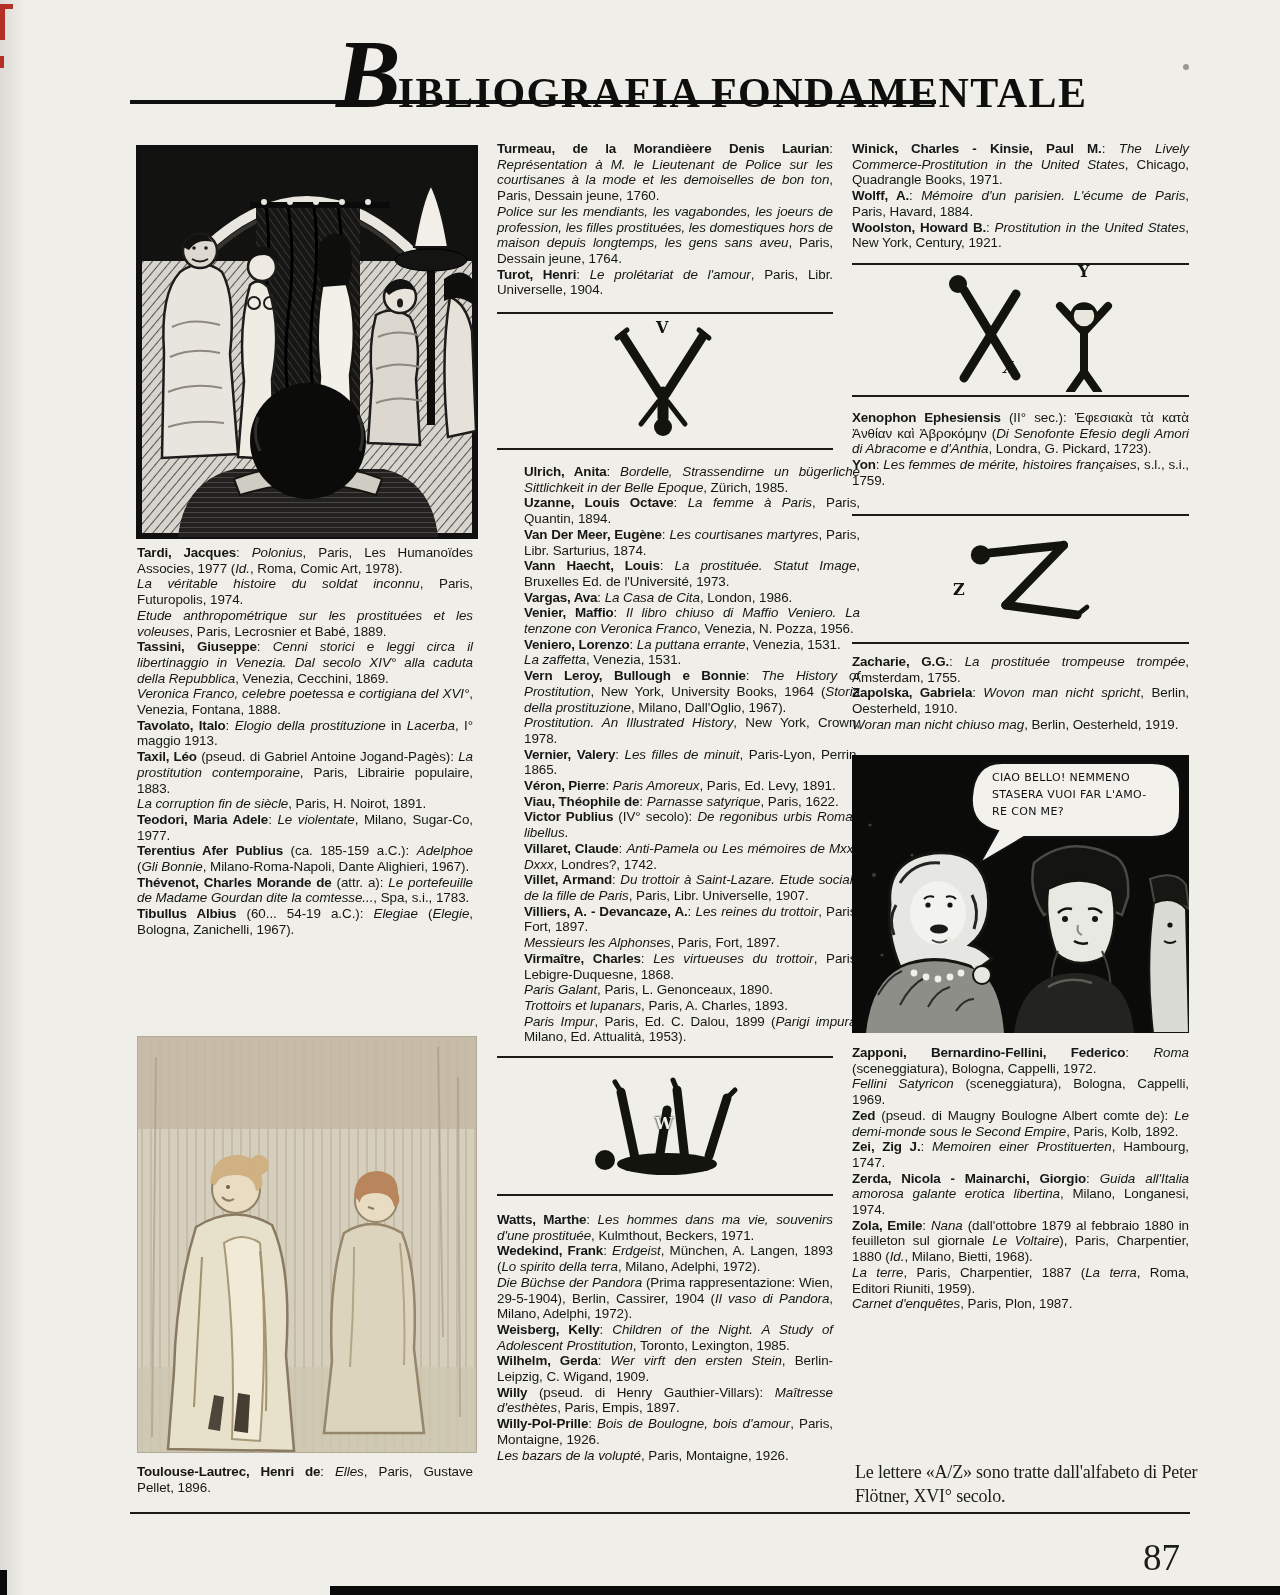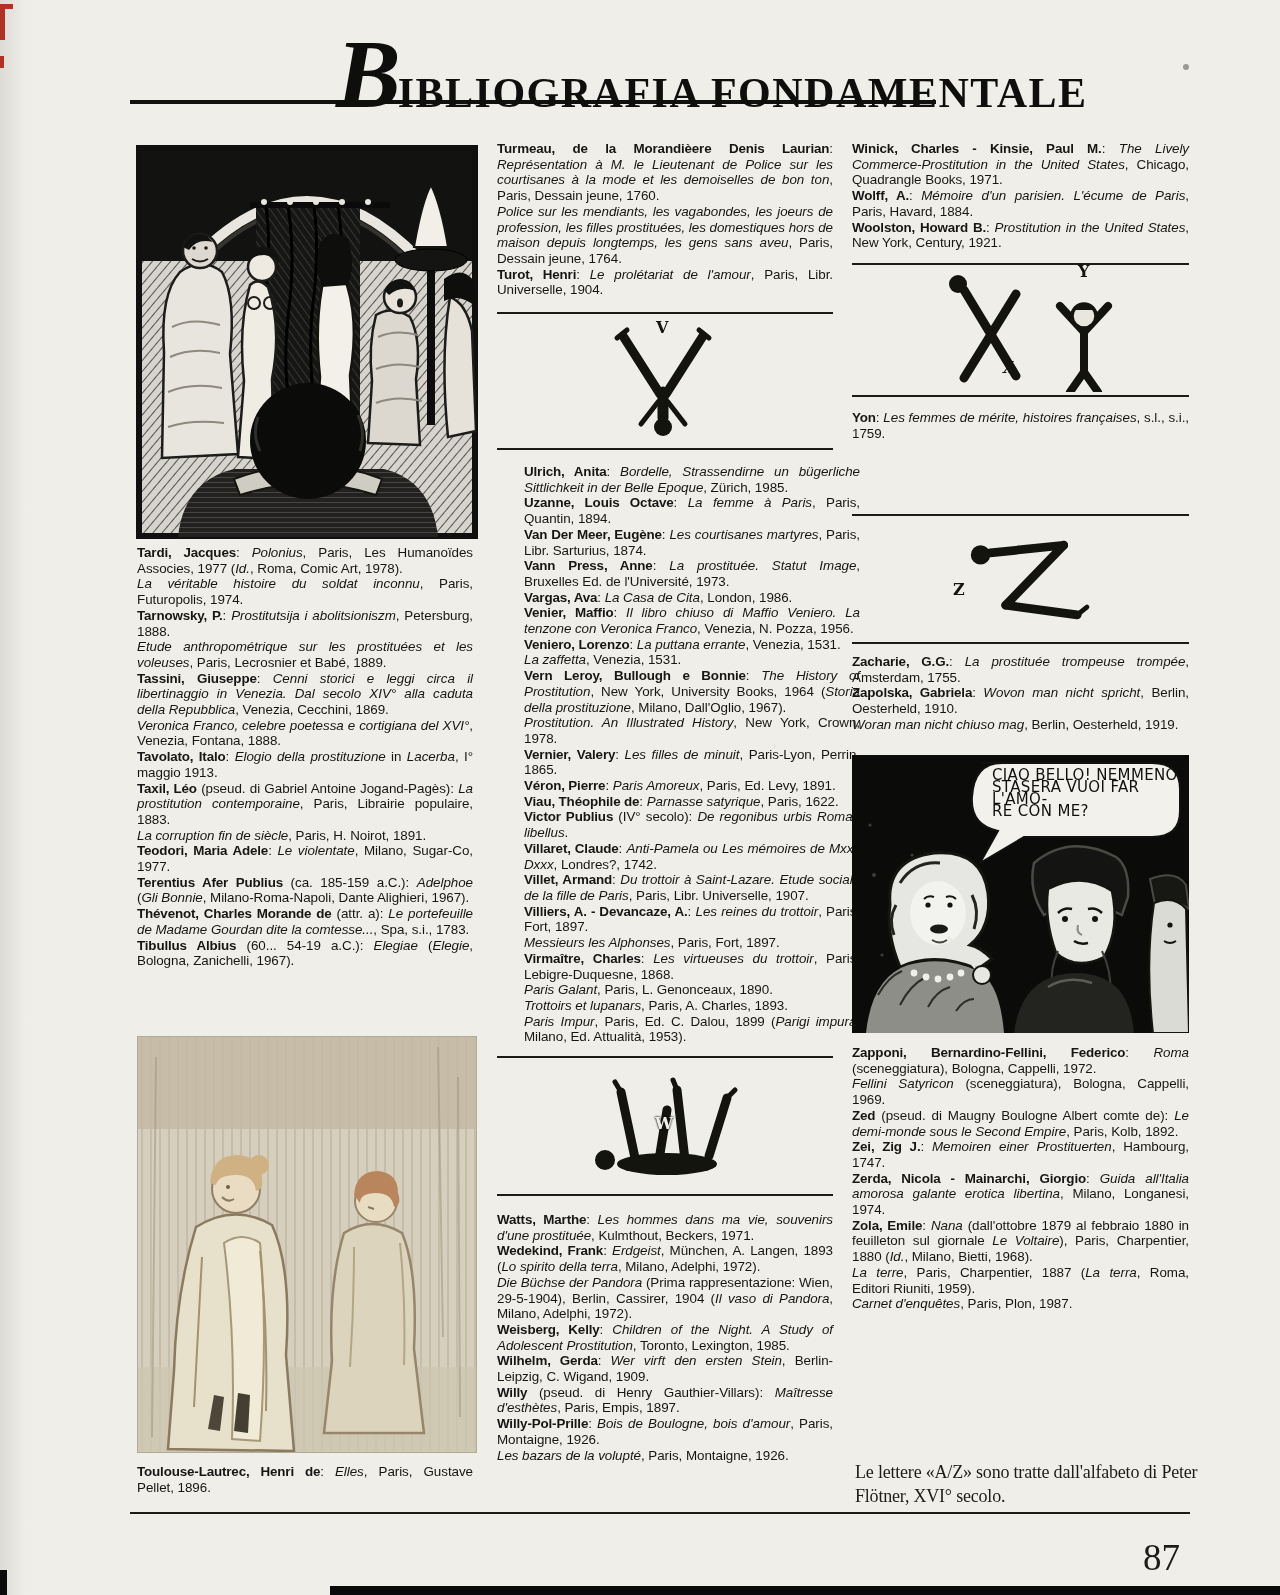--- a/index.html
+++ b/index.html
@@ -23,22 +23,22 @@
 .seg-b{font-weight:700;letter-spacing:-0.15px}
 .seg-i{font-style:italic}
 .fig{position:absolute}
 .fig svg{display:block;width:100%;height:100%}
 .letter-label{position:absolute;font-family:"DejaVu Serif",serif;font-weight:700;
   font-size:16px;color:#14140f}
 .illus{position:absolute}
 .illus svg{display:block;width:100%;height:100%}
 .tardi-frame{outline:2px solid #101010}
 .tl-frame{outline:1px solid #b3aa97}
-.bubble-text{position:absolute;font-family:"DejaVu Sans",sans-serif;font-size:15px;
-  line-height:12px;letter-spacing:.35px;white-space:pre-line;color:#101010;z-index:3}
+.bubble-text{position:absolute;font-family:"DejaVu Sans",sans-serif;font-size:11px;
+  line-height:17px;letter-spacing:.35px;white-space:pre-line;color:#101010;z-index:3}
 .footer-note{position:absolute;left:855px;top:1460px;width:346px;
   font-family:"Liberation Serif",serif;font-size:18px;line-height:24px;letter-spacing:-0.2px;color:#1c1c1a}
 .bottom-rule{position:absolute;left:130px;top:1512px;width:1060px;height:2px;background:#1b1b18}
 .page-number{position:absolute;right:100px;top:1536px;font-family:"Liberation Serif",serif;
   font-size:37px;color:#1c1c1a}
 </style>
 </head>
 <body>
 
 <div class="page">
@@ -111,21 +111,20 @@
       <path d="M40,390 q6,-56 56,-68 l150,0 q48,12 54,68 z" fill="url(#ht3)"></path>
       <path d="M96,332 q76,-28 148,0 l-6,16 q-68,-22 -136,0 z" fill="#cfccc4" stroke="#15140f" stroke-width="2"></path>
       <circle cx="170" cy="294" r="58" fill="#0b0b09"></circle>
       <path d="M120,270 q-6,18 2,34 M220,268 q8,18 2,36" stroke="#2e2e2a" stroke-width="3" fill="none"></path>
     </svg>
   </div>
 
   <div class="col-block" style="left:137px;top:545px">
       <p class="entry"><span class="seg-b">Tardi, Jacques</span><span class="seg-n">: </span><span class="seg-i">Polonius</span><span class="seg-n">, Paris, Les Humanoïdes Associes, 1977 (</span><span class="seg-i">Id.</span><span class="seg-n">, Roma, Comic Art, 1978).</span></p>
       <p class="entry"><span class="seg-i">La véritable histoire du soldat inconnu</span><span class="seg-n">, Paris, Futuropolis, 1974.</span></p>
-      <p class="entry"><span class="seg-b">Tarnowsky, P.</span><span class="seg-n">: </span><span class="seg-i">Prostitutsija i abolitsioniszm</span><span class="seg-n">, Petersburg, 1888.</span></p>
       <p class="entry"><span class="seg-i">Etude anthropométrique sur les prostituées et les voleuses</span><span class="seg-n">, Paris, Lecrosnier et Babé, 1889.</span></p>
       <p class="entry"><span class="seg-b">Tassini, Giuseppe</span><span class="seg-n">: </span><span class="seg-i">Cenni storici e leggi circa il libertinaggio in Venezia. Dal secolo XIV° alla caduta della Repubblica</span><span class="seg-n">, Venezia, Cecchini, 1869.</span></p>
       <p class="entry"><span class="seg-i">Veronica Franco, celebre poetessa e cortigiana del XVI°</span><span class="seg-n">, Venezia, Fontana, 1888.</span></p>
       <p class="entry"><span class="seg-b">Tavolato, Italo</span><span class="seg-n">: </span><span class="seg-i">Elogio della prostituzione</span><span class="seg-n"> in </span><span class="seg-i">Lacerba</span><span class="seg-n">, I° maggio 1913.</span></p>
       <p class="entry"><span class="seg-b">Taxil, Léo</span><span class="seg-n"> (pseud. di Gabriel Antoine Jogand-Pagès): </span><span class="seg-i">La prostitution contemporaine</span><span class="seg-n">, Paris, Librairie populaire, 1883.</span></p>
       <p class="entry"><span class="seg-i">La corruption fin de siècle</span><span class="seg-n">, Paris, H. Noirot, 1891.</span></p>
       <p class="entry"><span class="seg-b">Teodori, Maria Adele</span><span class="seg-n">: </span><span class="seg-i">Le violentate</span><span class="seg-n">, Milano, Sugar-Co, 1977.</span></p>
       <p class="entry"><span class="seg-b">Terentius Afer Publius</span><span class="seg-n"> (ca. 185-159 a.C.): </span><span class="seg-i">Adelphoe</span><span class="seg-n"> (</span><span class="seg-i">Gli Bonnie</span><span class="seg-n">, Milano-Roma-Napoli, Dante Alighieri, 1967).</span></p>
       <p class="entry"><span class="seg-b">Thévenot, Charles Morande de</span><span class="seg-n"> (attr. a): </span><span class="seg-i">Le portefeuille de Madame Gourdan dite la comtesse...</span><span class="seg-n">, Spa, s.i., 1783.</span></p>
       <p class="entry"><span class="seg-b">Tibullus Albius</span><span class="seg-n"> (60... 54-19 a.C.): </span><span class="seg-i">Elegiae</span><span class="seg-n"> (</span><span class="seg-i">Elegie</span><span class="seg-n">, Bologna, Zanichelli, 1967).</span></p>
@@ -190,21 +189,21 @@
       <circle cx="60" cy="105" r="9" fill="#14140f"></circle>
     </svg>
     <span class="letter-label" style="left:53px;top:-4px">V</span>
   </div>
   <div class="rule" style="left:497px;top:448px;width:336px"></div>
 
   <div class="col-block" style="left:524px;top:464px">
       <p class="entry"><span class="seg-b">Ulrich, Anita</span><span class="seg-n">: </span><span class="seg-i">Bordelle, Strassendirne un bügerliche Sittlichkeit in der Belle Epoque</span><span class="seg-n">, Zürich, 1985.</span></p>
       <p class="entry"><span class="seg-b">Uzanne, Louis Octave</span><span class="seg-n">: </span><span class="seg-i">La femme à Paris</span><span class="seg-n">, Paris, Quantin, 1894.</span></p>
       <p class="entry"><span class="seg-b">Van Der Meer, Eugène</span><span class="seg-n">: </span><span class="seg-i">Les courtisanes martyres</span><span class="seg-n">, Paris, Libr. Sarturius, 1874.</span></p>
-      <p class="entry"><span class="seg-b">Vann Press, Anne</span><span class="seg-n">: </span><span class="seg-i">La prostituée. Statut Image</span><span class="seg-n">, Bruxelles Ed. de l'Université, 1973.</span></p>
+      <p class="entry"><span class="seg-b">Vann Haecht, Louis</span><span class="seg-n">: </span><span class="seg-i">La prostituée. Statut Image</span><span class="seg-n">, Bruxelles Ed. de l'Université, 1973.</span></p>
       <p class="entry"><span class="seg-b">Vargas, Ava</span><span class="seg-n">: </span><span class="seg-i">La Casa de Cita</span><span class="seg-n">, London, 1986.</span></p>
       <p class="entry"><span class="seg-b">Venier, Maffio</span><span class="seg-n">: </span><span class="seg-i">Il libro chiuso di Maffio Veniero. La tenzone con Veronica Franco</span><span class="seg-n">, Venezia, N. Pozza, 1956.</span></p>
       <p class="entry"><span class="seg-b">Veniero, Lorenzo</span><span class="seg-n">: </span><span class="seg-i">La puttana errante</span><span class="seg-n">, Venezia, 1531.</span></p>
       <p class="entry"><span class="seg-i">La zaffetta</span><span class="seg-n">, Venezia, 1531.</span></p>
       <p class="entry"><span class="seg-b">Vern Leroy, Bullough e Bonnie</span><span class="seg-n">: </span><span class="seg-i">The History of Prostitution</span><span class="seg-n">, New York, University Books, 1964 (</span><span class="seg-i">Storia della prostituzione</span><span class="seg-n">, Milano, Dall'Oglio, 1967).</span></p>
       <p class="entry"><span class="seg-i">Prostitution. An Illustrated History</span><span class="seg-n">, New York, Crown, 1978.</span></p>
       <p class="entry"><span class="seg-b">Vernier, Valery</span><span class="seg-n">: </span><span class="seg-i">Les filles de minuit</span><span class="seg-n">, Paris-Lyon, Perrin, 1865.</span></p>
       <p class="entry"><span class="seg-b">Véron, Pierre</span><span class="seg-n">: </span><span class="seg-i">Paris Amoreux</span><span class="seg-n">, Paris, Ed. Levy, 1891.</span></p>
       <p class="entry"><span class="seg-b">Viau, Théophile de</span><span class="seg-n">: </span><span class="seg-i">Parnasse satyrique</span><span class="seg-n">, Paris, 1622.</span></p>
       <p class="entry"><span class="seg-b">Victor Publius</span><span class="seg-n"> (IV° secolo): </span><span class="seg-i">De regonibus urbis Romae libellus</span><span class="seg-n">.</span></p>
@@ -273,20 +272,21 @@
       </g>
       <circle cx="232" cy="48" r="12" fill="#e9e6de" stroke="#14140f" stroke-width="3.5"></circle>
       <path d="M222,42 a12,12 0 0 1 20,0" fill="#14140f"></path>
     </svg>
     <span class="letter-label" style="left:150px;top:90px">X</span>
     <span class="letter-label" style="left:226px;top:-6px">Y</span>
   </div>
   <div class="rule" style="left:852px;top:395px;width:337px"></div>
 
   <div class="col-block right" style="left:852px;top:410px">
+      <p class="entry"><span class="seg-b">Xenophon Ephesiensis</span><span class="seg-n"> (II° sec.): Ἐφεσιακὰ τὰ κατὰ Ἀνθίαν καὶ Ἀβροκόμην (</span><span class="seg-i">Di Senofonte Efesio degli Amori di Abracome e d'Anthia</span><span class="seg-n">, Londra, G. Pickard, 1723).</span></p>
       <p class="entry"><span class="seg-b">Yon</span><span class="seg-n">: </span><span class="seg-i">Les femmes de mérite, histoires françaises</span><span class="seg-n">, s.l., s.i., 1759.</span></p>
     </div>
 
   <div class="rule" style="left:852px;top:514px;width:337px"></div>
   <div class="fig" style="left:945px;top:522px;width:160px;height:118px">
     <svg viewBox="0 0 160 122">
       <g stroke="#14140f" stroke-linecap="round" stroke-width="9" fill="none">
         <path d="M44,32 L120,24"></path>
         <path d="M120,24 L60,86"></path>
         <path d="M60,86 L134,96"></path>

